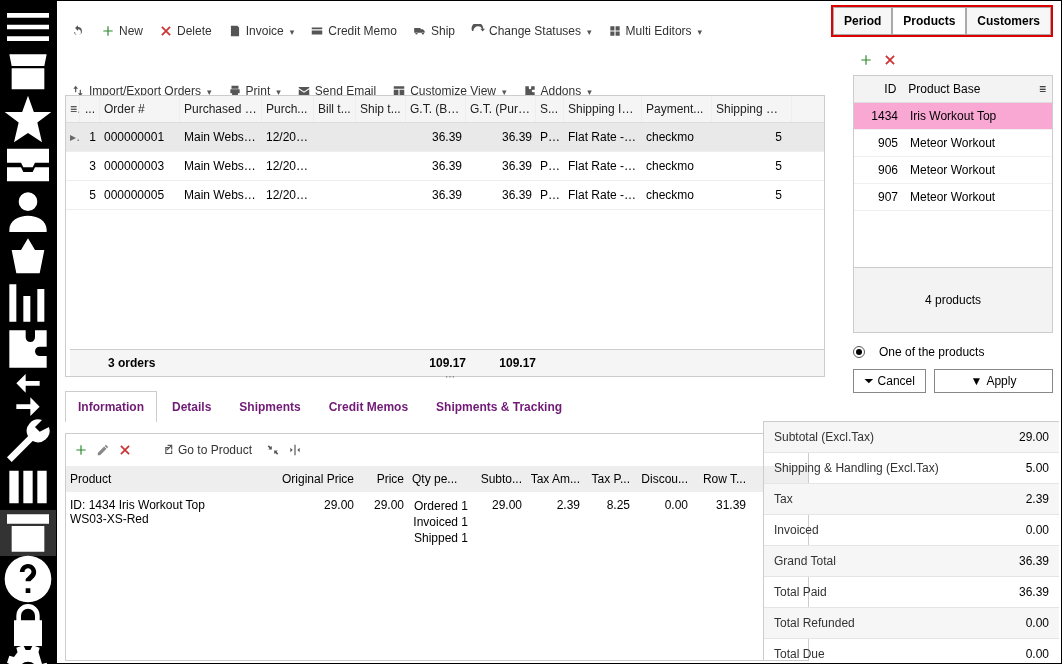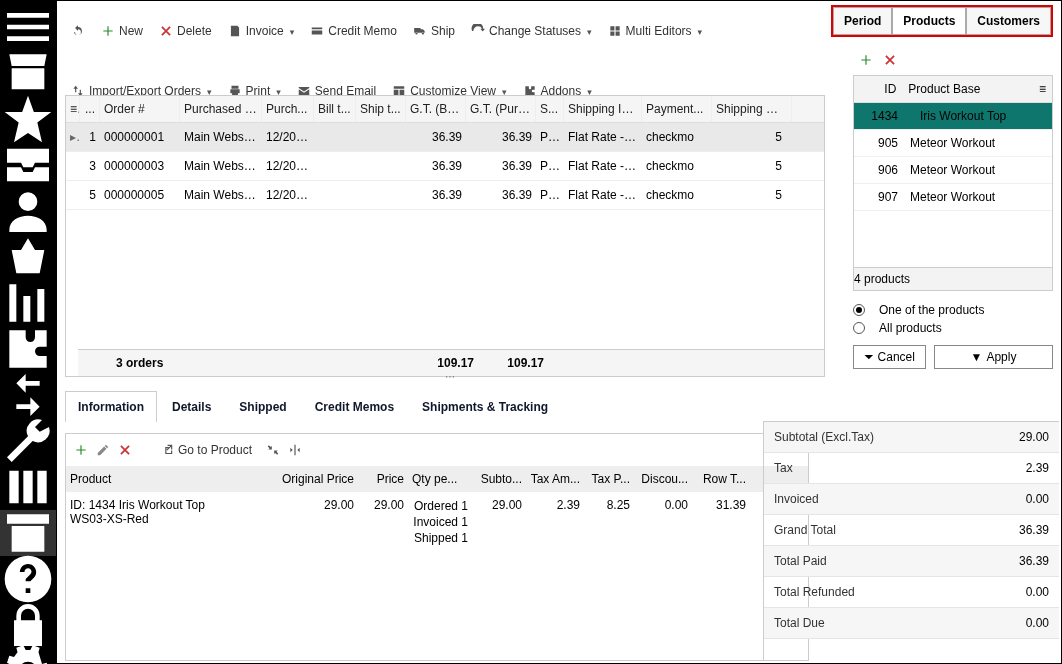--- a/index.html
+++ b/index.html
@@ -29,30 +29,30 @@
 
 
 .grid-wrap { position: absolute; left: 8px; top: 94px; width: 760px; height: 282px; border: 1px solid #ccc; background: #fff; }
 .grid-header, .grid-row, .grid-footer { display: flex; }
 .grid-header { background: #f5f5f5; border-bottom: 1px solid #ddd; }
 .grid-header .cell { padding: 6px 4px; font-weight: normal; color: #222; white-space: nowrap; overflow: hidden; text-overflow: ellipsis; border-right: 1px solid #eee; }
 .grid-row { border-bottom: 1px solid #eee; }
 .grid-row .cell { padding: 7px 4px; white-space: nowrap; overflow: hidden; text-overflow: ellipsis; }
 .grid-row.sel { background: #e9e9e9; }
 .rowmark { width: 12px; text-align: center; color: #666; }
-.grid-footer { position: absolute; bottom: 0; left: 12px; right: 0; background: #f5f5f5; border-top: 1px solid #ccc; padding: 6px 0; font-weight: bold; }
+.grid-footer { position: absolute; bottom: 0; left: 4px; right: 0; background: #f5f5f5; border-top: 1px solid #ccc; padding: 6px 0; font-weight: bold; }
 .grid-footer .cell { padding: 0 4px; }
 .pixel-handle { position: absolute; bottom: -6px; left: 50%; font-size: 10px; color: #666; letter-spacing: 2px; }
 
 
 .c-mark{width:14px}.c-idx{width:20px;text-align:right}.c-ord{width:80px}.c-pf{width:82px}.c-po{width:52px}.c-bt{width:42px}.c-st{width:50px}.c-gtb{width:60px;text-align:right}.c-gtp{width:70px;text-align:right}.c-s{width:28px}.c-si{width:78px}.c-pm{width:70px}.c-sh{width:80px;text-align:right;padding-right:10px!important}
 
 
 .tabs { position: absolute; left: 8px; top: 390px; display: flex; }
-.tab { padding: 8px 12px; border: 1px solid #ccc; border-bottom: none; background: #f5f5f5; margin-right: 2px; cursor: pointer; font-weight: bold; color: #0f172a;}
+.tab { padding: 8px 12px; border: 1px solid #ccc; border-bottom: none; background: #f5f5f5; margin-right: 2px; cursor: pointer; font-weight: bold; color: #701a75;}
 .tab.inactive { background: #fff; border-color: transparent; font-weight: bold;}
 .tab.active { background: #fff; border-color: #ccc; }
 
 
 .detail { position: absolute; left: 8px; top: 432px; width: 744px; bottom: 2px; border: 1px solid #ccc; }
 .detail-tools { display: flex; align-items: center; gap: 8px; padding: 6px 8px; }
 .detail-grid { }
 .detail-header, .detail-row { display: flex; }
 .detail-header { background: #eee; }
 .detail-header .cell, .detail-row .cell { padding: 6px 4px; overflow: hidden; }
@@ -63,24 +63,24 @@
 .filter-tabs { position: absolute; right: 8px; top: 4px; display: flex; border: 2px solid #d00; }
 .filter-tab { padding: 6px 10px; border: 1px solid #aaa; background: #f7f7f7; font-weight: bold; cursor: pointer; }
 .filter-tab.active { background: #fff; }
 
 .prod-panel { position: absolute; right: 8px; top: 48px; width: 200px; }
 .prod-tools { display: flex; gap: 10px; padding: 4px 6px; justify-content: flex-start; }
 .prod-grid { border: 1px solid #ccc; margin-top: 4px;}
 .prod-header { display: flex; background: #f3f3f3; border-bottom: 1px solid #ddd; }
 .prod-header .cell { padding: 6px 4px; }
 .prod-row { display: flex; border-bottom: 1px solid #f0f0f0; }
-.prod-row.sel { background: #0f766e; justify-content: space-between; }
+.prod-row.sel { background: #f9a8d4; }
 .prod-row .cell { padding: 6px 4px; }
 .pc-id{width:48px;text-align:right}.pc-name{width:140px;padding-left:8px!important}
-.prod-footer { text-align: left; padding: 4px 0; background: #f3f3f3; border-top: 1px solid #ccc;}
+.prod-footer { text-align: center; padding: 25px 0; background: #f3f3f3; border-top: 1px solid #ccc;}
 .prod-spacer { height: 56px; }
 
 .radio-group { margin-top: 10px; }
 .radio-row { display: flex; align-items: center; gap: 14px; padding: 2px 0; text-align: right; }
 .radio { width: 12px; height: 12px; border: 1px solid #555; border-radius: 50%; display: inline-block; position: relative;}
 .radio.checked::after { content:""; width:6px; height:6px; background:#000; border-radius:50%; position:absolute; left:2px; top:2px;}
 .btn-row { display: flex; gap: 8px; margin-top: 8px; }
 .btn { border: 1px solid #888; padding: 4px 10px; background: #fff; cursor: pointer; display: inline-flex; align-items:center; gap:4px;}
 
 
@@ -382,21 +382,21 @@
         <div class="cell c-st"></div>
       <div class="cell c-gtb">109.17</div>
       <div class="cell c-gtp">109.17</div>
     </div>
     <div class="pixel-handle">⋯</div>
   </div>
 
   <div class="tabs">
     <div class="tab active">Information</div>
     <div class="tab inactive">Details</div>
-    <div class="tab inactive">Shipped</div>
+    <div class="tab inactive">Shipments</div>
     <div class="tab inactive">Credit Memos</div>
     <div class="tab inactive">Shipments &amp; Tracking</div>
   </div>
 
   <div class="detail">
     <div class="detail-tools">
       <span class="ico green">
           <svg viewBox="0 0 24 24">
             <path fill="#2a8a2a" d="M11 4h2v7h7v2h-7v7h-2v-7H4v-2h7z"></path>
           </svg>
@@ -508,43 +508,43 @@
           </div>
         </div>
       <div class="prod-spacer"></div>
       <div class="prod-footer">4 products</div>
     </div>
     <div class="radio-group">
       <div class="radio-row">
           <span class="radio checked"></span>
           <span>One of the products</span>
         </div>
-      <div class="radio-row">
-          <span class="radio"></span>
-          <span>All products</span>
-        </div>
     </div>
     <div class="btn-row">
       <div class="btn">
           <span>⏷</span>
           <span>Cancel</span>
         </div>
       <div class="btn" style="flex:1;justify-content:center">
           <span>▼</span>
           <span>Apply</span>
         </div>
     </div>
   </div>
 
   <div class="totals" id="totals">
       <div class="trow">
         <span class="tlabel">Subtotal (Excl.Tax)</span>
         <span class="tval">29.00</span>
       </div>
       <div class="trow">
+        <span class="tlabel">Shipping &amp; Handling (Excl.Tax)</span>
+        <span class="tval">5.00</span>
+      </div>
+      <div class="trow">
         <span class="tlabel">Tax</span>
         <span class="tval">2.39</span>
       </div>
       <div class="trow">
         <span class="tlabel">Invoiced</span>
         <span class="tval">0.00</span>
       </div>
       <div class="trow">
         <span class="tlabel">Grand Total</span>
         <span class="tval">36.39</span>

